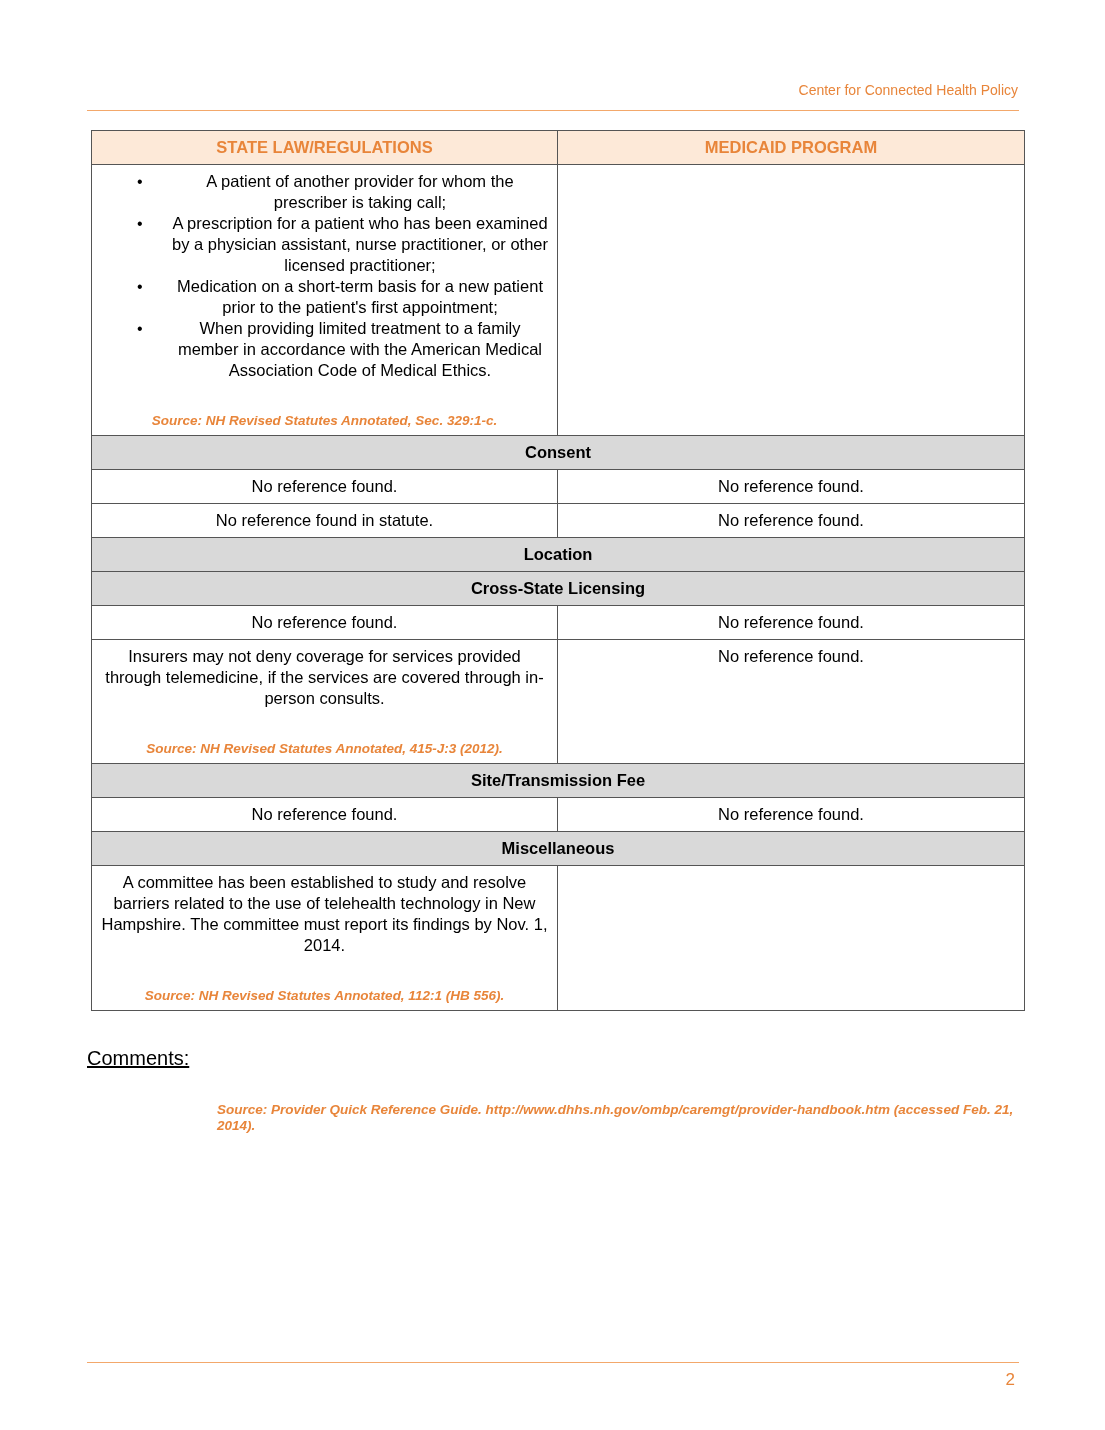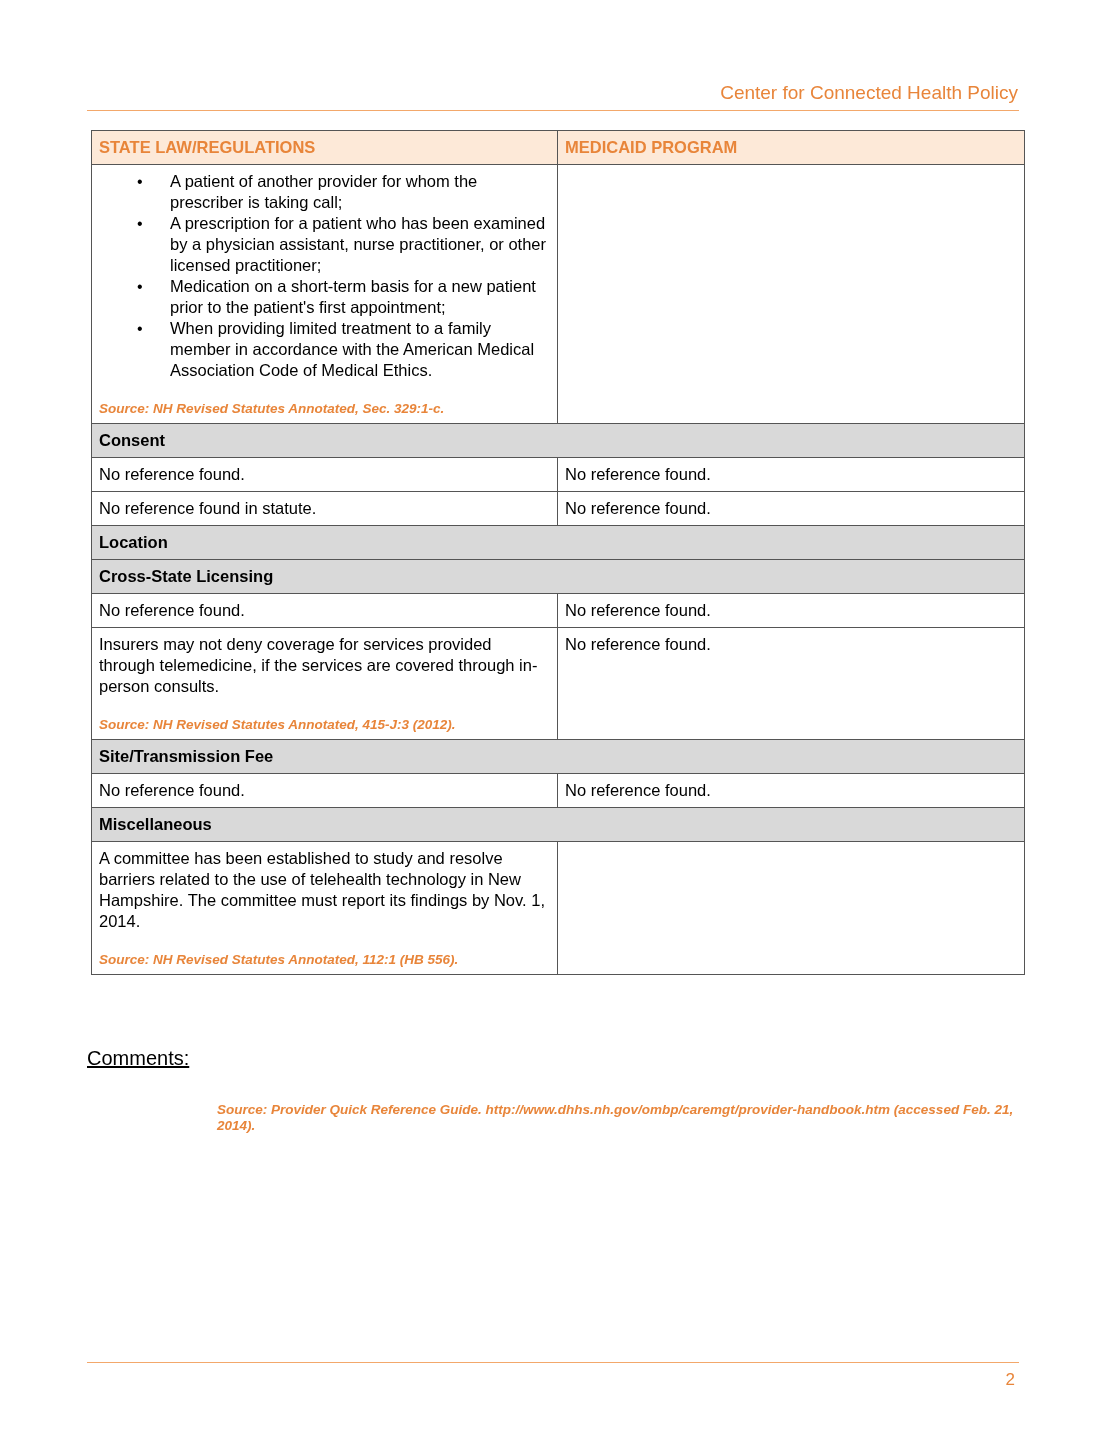--- a/index.html
+++ b/index.html
@@ -2,49 +2,49 @@
 <html><head>
   <meta charset="utf-8">
   <style>
     html, body { margin: 0; padding: 0; background: #ffffff; }
     body {
       width: 1105px; height: 1430px; position: relative; overflow: hidden;
       font-family: "Liberation Sans", sans-serif; color: #000;
     }
     .header-title {
       position: absolute; top: 82px; right: 87px;
-      font-size: 19px; color: #E8853A;
+      font-size: 14px; color: #E8853A;
     }
     .header-rule {
       position: absolute; top: 110px; left: 87px; width: 932px; height: 1px;
       background: #F3A86B;
     }
     table.policy {
       position: absolute; top: 130px; left: 91px; width: 933px;
       border-collapse: collapse; table-layout: fixed;
       font-size: 16.5px;
     }
     table.policy td, table.policy th {
       border: 1px solid #555; padding: 6px 7px; vertical-align: top;
-      text-align: left; line-height: 21px;
+      text-align: center; line-height: 21px;
     }
     table.policy col.c1 { width: 466px; }
     table.policy col.c2 { width: 467px; }
     th.hdr {
       background: #FDE9D8; color: #E8853A; font-weight: bold; font-size: 16.5px;
       padding: 7px 7px 6px 7px;
     }
     td.section {
       background: #D9D9D9; font-weight: bold;
       padding: 6px 7px 7px 7px;
       margin-left: 12px;
     }
     .source {
       color: #E8853A; font-style: italic; font-weight: bold; font-size: 13.5px;
-      margin-top: 20px; line-height: 16px;
+      margin-top: 32px; line-height: 16px;
     }
     ul.bullets { margin: 0; padding: 0 0 0 71px; list-style: none; }
     ul.bullets li { position: relative; }
     ul.bullets li .bullet {
       position: absolute; left: -33px; top: 0; font-size: 16px;
     }
     .comments-label {
       position: absolute; top: 1047px; left: 87px; font-size: 20px;
       text-decoration: underline;
     }

